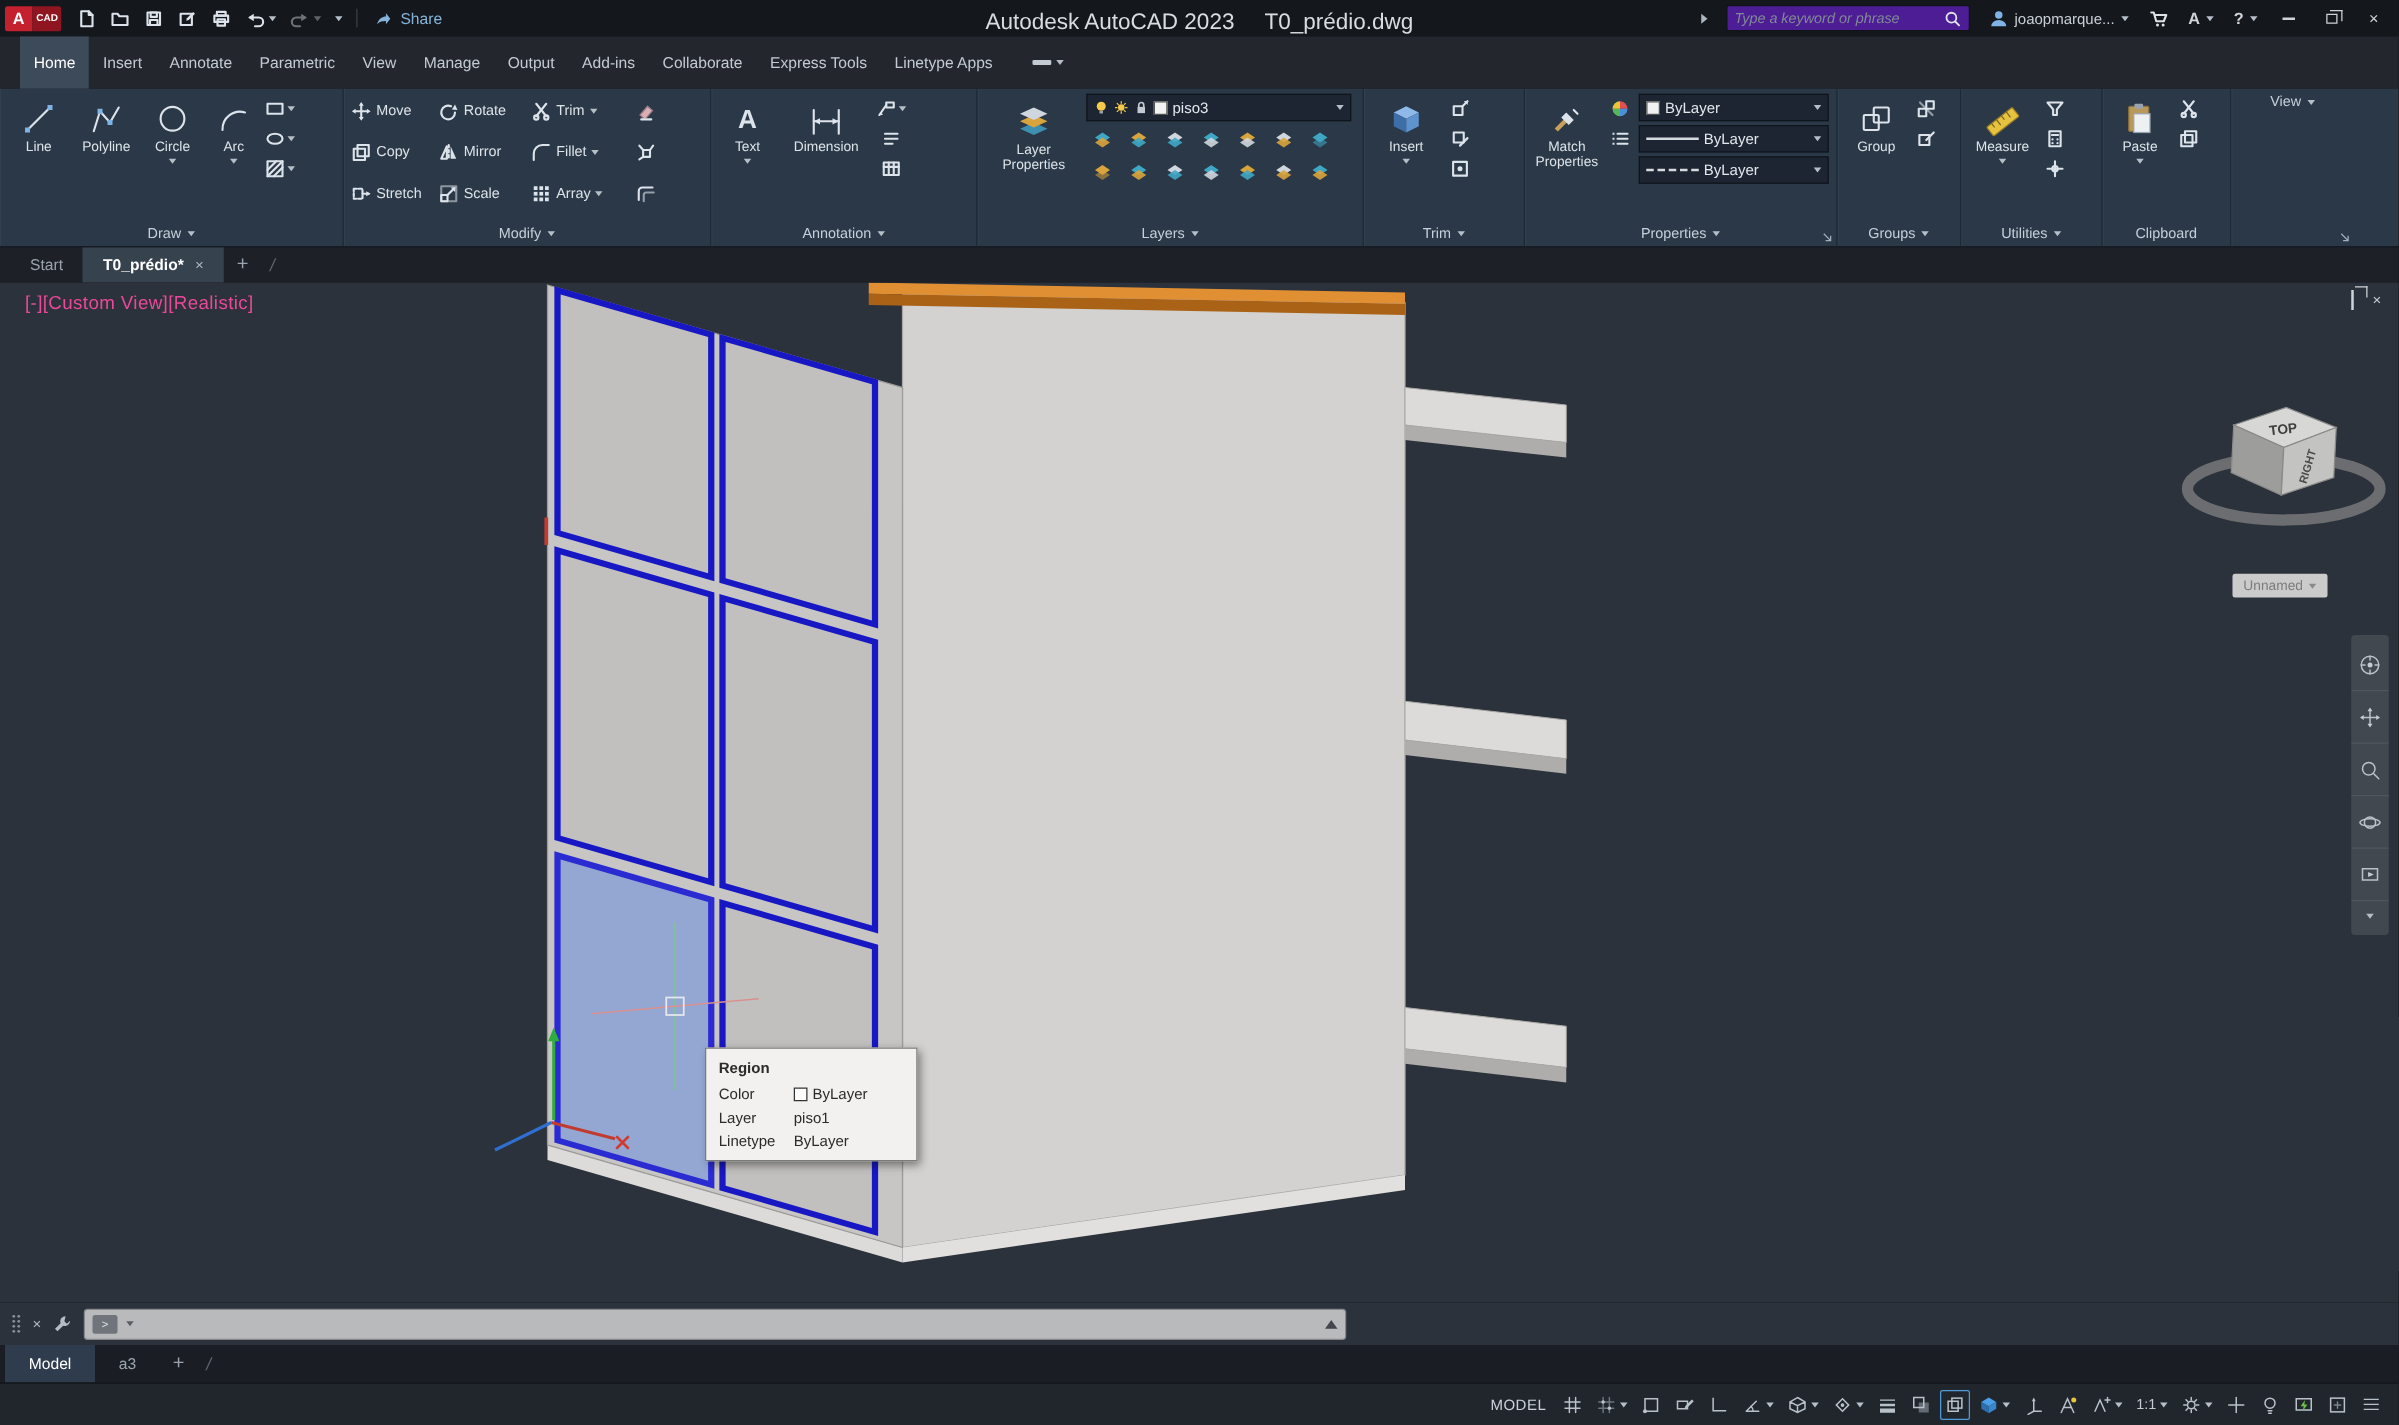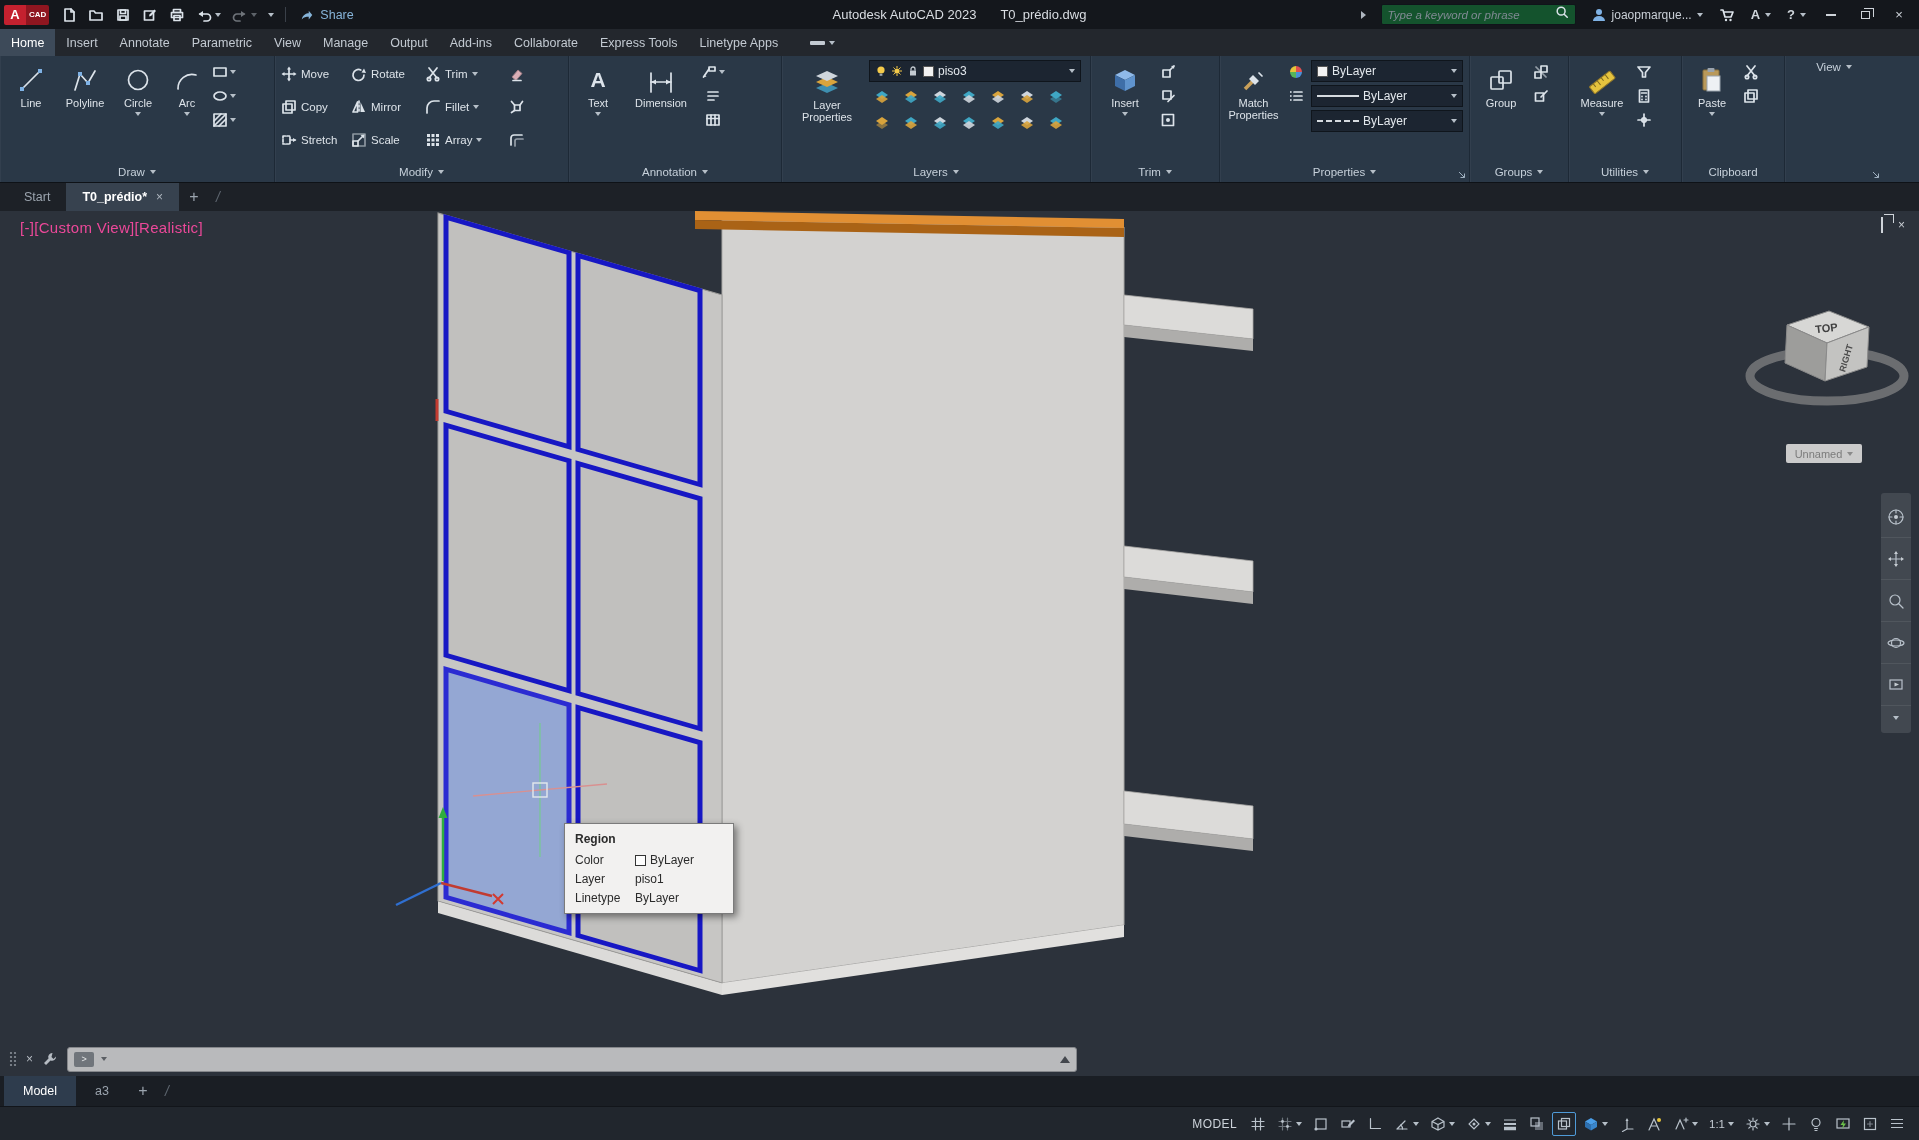--- a/index.html
+++ b/index.html
@@ -14,34 +14,34 @@
 .crt{width:0;height:0;border-left:3.5px solid transparent;border-right:3.5px solid transparent;border-top:4px solid #b6bfc8;flex:none}
 #app{display:flex;flex-direction:column;width:1919px;height:1140px}
 
 .titlebar{position:relative;height:29px;background:#14171c;display:flex;align-items:center;gap:1px;padding:0 4px;flex:none}
 .logo{display:flex;align-items:center;margin-right:6px}
 .logo-a{width:22px;height:20px;background:#c4212f;color:#fff;font-weight:bold;font-size:13px;display:flex;align-items:center;justify-content:center;border-radius:2px 0 0 2px}
 .logo-cad{height:20px;background:#8f1620;color:#fff;font-size:8px;font-weight:bold;display:flex;align-items:center;padding:0 3px;border-radius:0 2px 2px 0}
 .qat-btn{height:24px;display:flex;align-items:center;justify-content:center;gap:3px;padding:0 5px;border-radius:2px}
 .vsep{width:1px;height:15px;background:#3a4049;margin:0 5px}
 .share{display:flex;align-items:center;gap:6px;color:#86b4d9;font-size:12.5px;padding:0 8px}
-.title-center{position:absolute;left:50%;top:7px;transform:translateX(-50%);display:flex;gap:24px;font-size:13px;color:#d9dde2;white-space:nowrap}
+.title-center{position:absolute;left:50%;top:7px;transform:translateX(-50%);display:flex;gap:24px;font-size:18px;color:#d9dde2;white-space:nowrap}
 .tb-right{margin-left:auto;display:flex;align-items:center;gap:2px}
-.search{width:195px;height:21px;background:#14532d;border:1px solid #10141a;border-radius:2px;display:flex;padding:0 6px;gap:6px;margin:0 6px}
+.search{width:195px;height:21px;background:#4c1d95;border:1px solid #10141a;border-radius:2px;display:flex;align-items:center;padding:0 6px;gap:6px;margin:0 6px}
 .search input{flex:1;background:none;border:none;outline:none;color:#9aa2ac;font-style:italic;font-size:11.5px;font-family:inherit;min-width:0}
 .search input::placeholder{color:#818a94;font-style:italic}
 .tb-item{display:flex;align-items:center;gap:5px;padding:0 7px;color:#c9cfd6;font-size:12px;height:24px}
 .amark{font-weight:bold;font-size:13px;color:#cfd5db}
 .help{font-weight:bold;font-size:13px;color:#cfd5db}
 .winbtn{width:32px;height:29px;display:flex;align-items:center;justify-content:center;color:#cfd4da;font-size:13px}
 .ic-min{width:10px;height:2px;background:#cfd4da}
 .ic-restore{position:relative;width:9px;height:8px;border:1px solid #cfd4da}
 .ic-restore::before{content:"";position:absolute;top:-4px;left:2px;width:9px;height:8px;border:1px solid #cfd4da;border-bottom:none;border-left:none}
 
-.tabrow{height:27px;background:#23272d;display:flex;align-items:stretch;padding-left:0;flex:none}
+.tabrow{height:42px;background:#23272d;display:flex;align-items:stretch;padding-left:16px;flex:none}
 .rtab{display:flex;align-items:center;padding:0 11px;font-size:12.5px;color:#c3cad2}
 .rtab.active{background:#3d4a59;color:#fff}
 .ribbon-toggle{display:flex;align-items:center;gap:4px;margin-left:12px;padding:0 9px}
 .rt-bar{width:15px;height:4px;background:#c3cad2;border-radius:1px}
 
 .ribbon{height:127px;background:#2a3847;display:flex;flex:none;border-bottom:1px solid #0e1217}
 .panel{position:relative;display:flex;flex-direction:column;border-right:1px solid #1d2936;box-shadow:inset 1px 0 0 rgba(255,255,255,.04);flex:none}
 .panel-body{flex:1;display:flex;align-items:flex-start;gap:3px;padding:4px 6px}
 .panel-label{height:21px;display:flex;align-items:center;justify-content:center;gap:5px;font-size:11.5px;color:#c6d0da}
 .rbig{display:flex;flex-direction:column;align-items:center;padding-top:6px;gap:3px;color:#dde3e9;font-size:11px;text-align:center;line-height:1.12;border-radius:2px}

